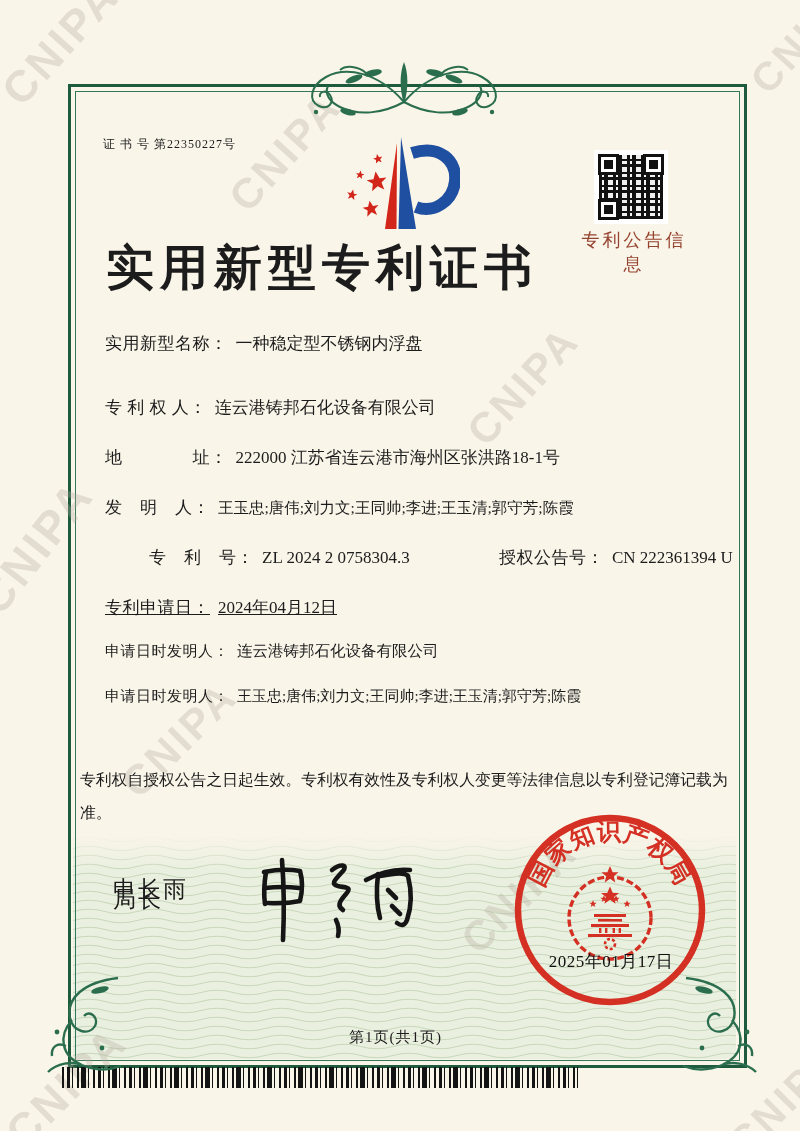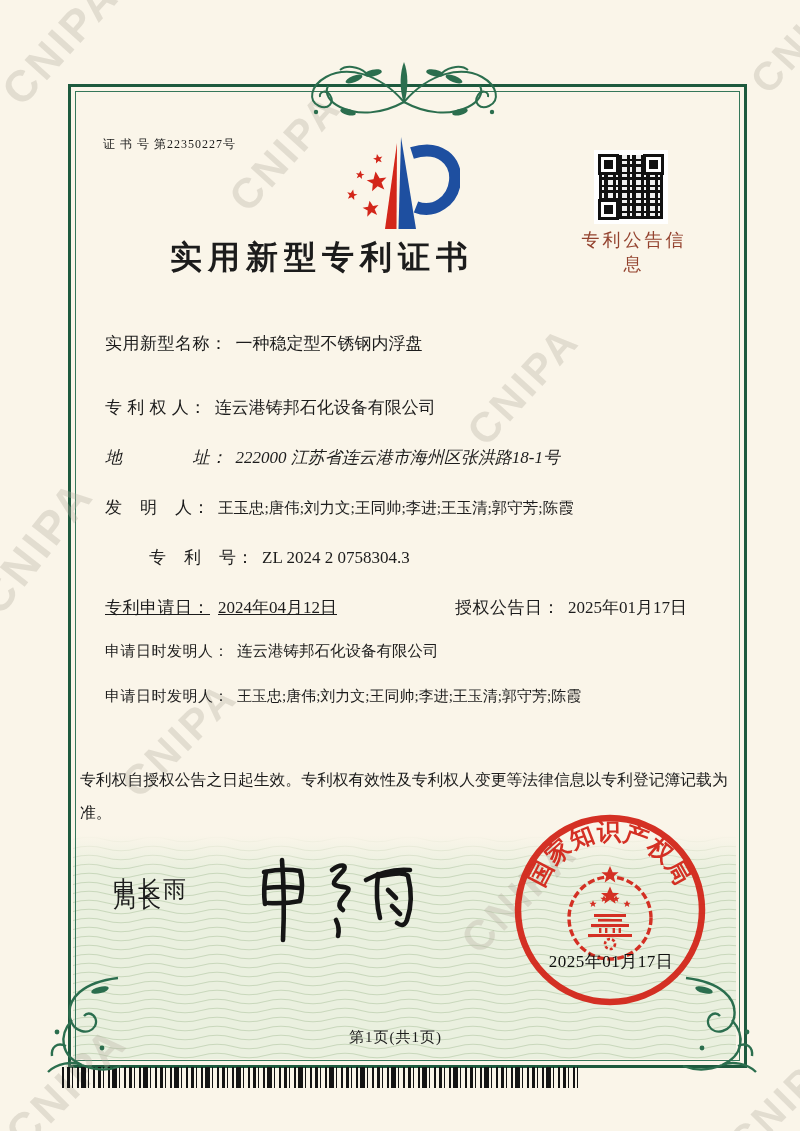--- a/index.html
+++ b/index.html
@@ -7,21 +7,21 @@
        background:#faf5e9;font-family:"Liberation Serif","DejaVu Serif",serif;color:#1c1c1c;}
   .abs{position:absolute;}
   .wm{position:absolute;z-index:2;color:#b3ac9e;opacity:.32;font-family:"Liberation Sans","DejaVu Sans",sans-serif;
       font-weight:bold;letter-spacing:3px;pointer-events:none;white-space:nowrap;}
   .frame-outer{left:68px;top:84px;width:673px;height:978px;border:3px solid #1d5a3e;z-index:1;}
   .frame-inner{left:4px;top:4px;right:4px;bottom:4px;position:absolute;border:1px solid #35775a;}
   .band{left:73px;top:835px;width:663px;height:224px;z-index:1;}
   .band-fade{position:absolute;left:0;top:0;width:100%;height:34px;
              background:linear-gradient(#faf5e9,rgba(250,245,233,0));}
   .cert-no{left:103px;top:136px;font-size:12px;letter-spacing:1px;z-index:3;}
-  .title{left:0;top:236px;width:644px;text-align:center;font-size:32px;font-weight:bold;
+  .title{left:0;top:236px;width:644px;text-align:center;font-size:48px;font-weight:bold;
          letter-spacing:6px;z-index:3;}
   .row{left:105px;width:620px;font-size:17px;z-index:3;}
   .row .lab{letter-spacing:.5px;}
   .row .val{margin-left:8px;}
   .row .rcol{position:absolute;left:350px;top:0;white-space:nowrap;}
   .row.small{font-size:15px;}
   .val.names{font-size:15.5px;}
   .qr-wrap{left:594px;top:150px;width:74px;height:74px;background:#fff;padding:0;z-index:3;}
   .qr-inner{position:absolute;left:5px;top:5px;right:5px;bottom:5px;
     background-image:
@@ -139,32 +139,32 @@
 <div class="abs qr-label">专利公告信息</div>
 
 <div class="abs title">实用新型专利证书</div>
 
 <div class="abs row" style="top:332px;">
   <span class="lab">实用新型名称：</span><span class="val">一种稳定型不锈钢内浮盘</span>
 </div>
 <div class="abs row" style="top:396px;">
   <span class="lab">专 利 权 人：</span><span class="val">连云港铸邦石化设备有限公司</span>
 </div>
-<div class="abs row" style="top:446px;font-style:italic;">
+<div class="abs row" style="top:446px;">
   <span class="lab">地　　　　址：</span><span class="val">222000 江苏省连云港市海州区张洪路18-1号</span>
 </div>
 <div class="abs row" style="top:496px;">
   <span class="lab">发　明　人：</span><span class="val names">王玉忠;唐伟;刘力文;王同帅;李进;王玉清;郭守芳;陈霞</span>
 </div>
 <div class="abs row" style="top:546px;margin-left:44px;">
   <span class="lab">专　利　号：</span><span class="val">ZL 2024 2 0758304.3</span>
+  <span class="rcol"><span class="lab">授权公告号：</span><span class="val">CN 222361394 U</span></span>
 </div>
 <div class="abs row" style="top:596px;text-decoration:underline;">
   <span class="lab">专利申请日：</span><span class="val">2024年04月12日</span>
-  <span class="rcol"><span class="lab">授权公告日：</span><span class="val">2025年01月17日</span></span>
 </div>
 <div class="abs row small" style="top:641px;">
   <span class="lab">申请日时发明人：</span><span class="val" style="font-size:15.5px;">连云港铸邦石化设备有限公司</span>
 </div>
 <div class="abs row small" style="top:687px;">
   <span class="lab">申请日时发明人：</span><span class="val" style="font-size:15px;">王玉忠;唐伟;刘力文;王同帅;李进;王玉清;郭守芳;陈霞</span>
 </div>
 
 <div class="abs statement">
   <div class="l2">专利权自授权公告之日起生效。专利权有效性及专利权人变更等法律信息以专利登记簿记载为准。</div>

